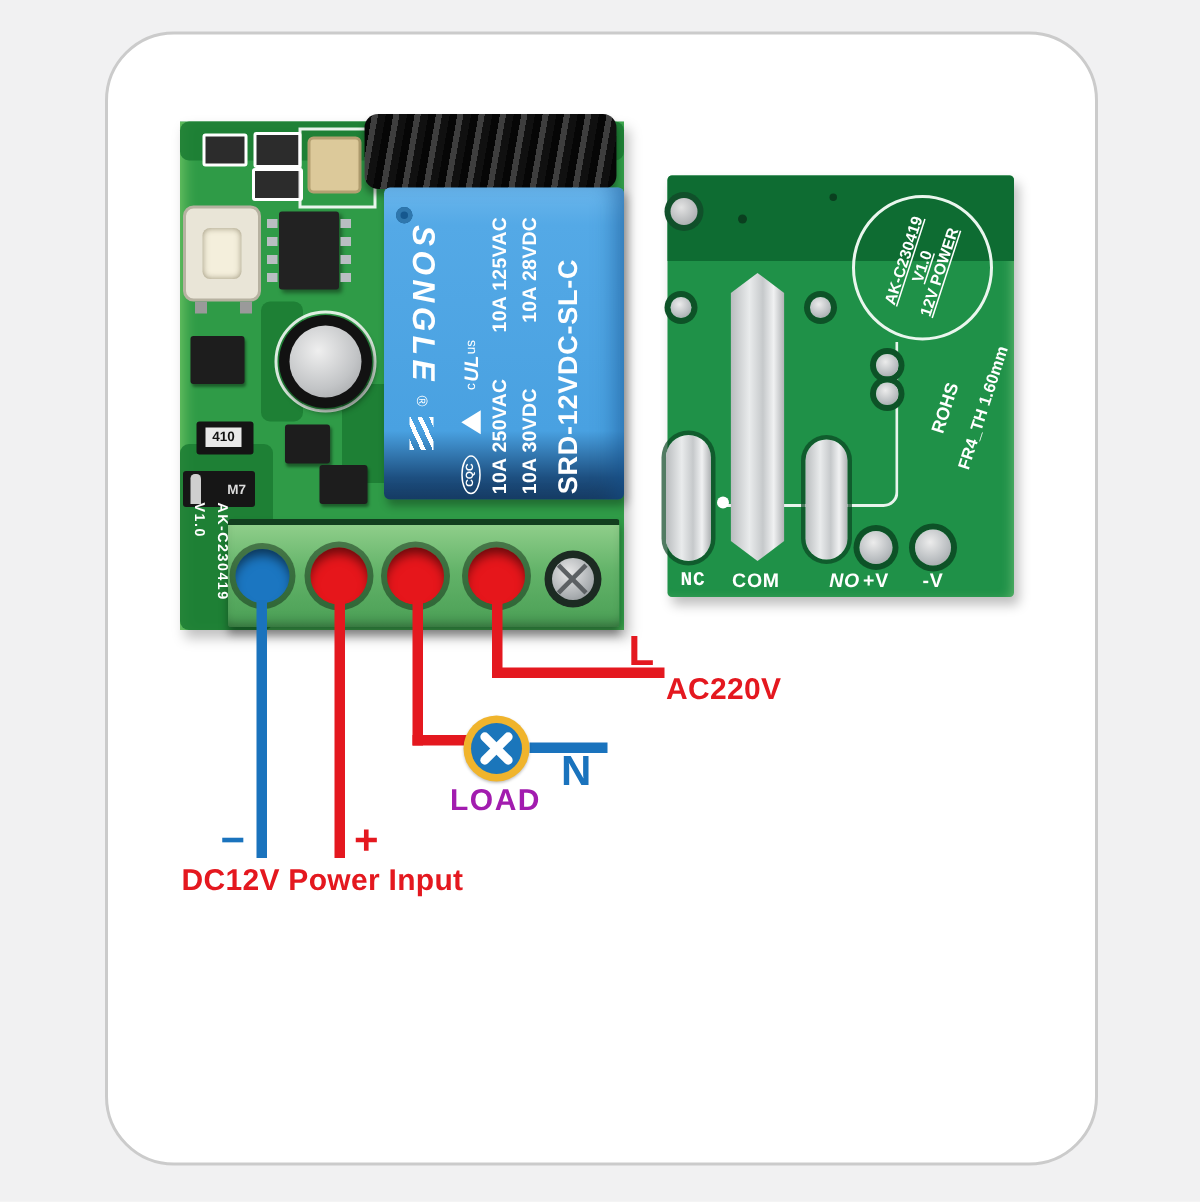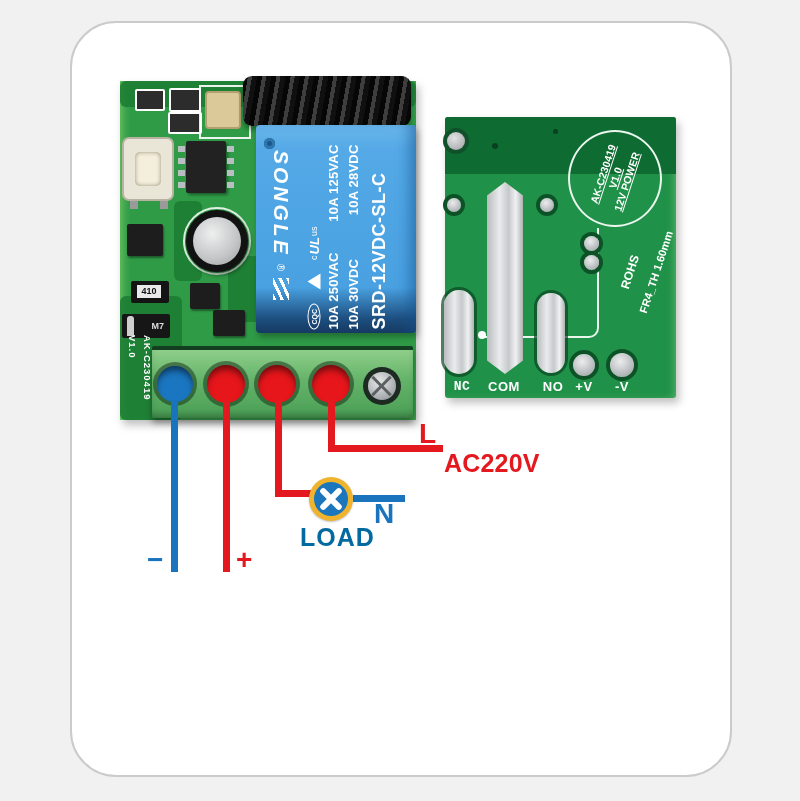--- a/index.html
+++ b/index.html
@@ -103,23 +103,23 @@
   
   .wire{position:absolute;}
   .w-blue{background:#1a73bd;}
   .w-red{background:#e4181f;}
   .load-outer{left:309px;top:477px;width:44px;height:44px;background:#f0b42c;border-radius:50%;
               box-shadow:0 1px 2px rgba(0,0,0,.25);}
   .load-inner{left:5px;top:5px;width:34px;height:34px;background:#1b76bb;border-radius:50%;}
   .xbar{position:absolute;left:3px;top:14px;width:28px;height:6px;background:#fff;border-radius:3px;}
   .lbl-red{color:#e4181f;}
   .lbl-blue{color:#1a73bd;}
-  .lbl-gray{color:#0369a1;}
+  .lbl-gray{color:#a21caf;}
   .big{font-size:28px;font-weight:800;}
-  .txt20{font-size:25px;font-weight:600;letter-spacing:.2px;}
+  .txt20{font-size:20px;font-weight:600;letter-spacing:.2px;}
 
   
   .pill{left:172px;top:648px;width:456px;height:47px;border-radius:24px;
         background:linear-gradient(90deg,#2673cb,#1fc2ab);color:#fff;
         font-size:26px;text-align:center;line-height:47px;letter-spacing:.3px;}
 </style>
 </head>
 <body>
 
 <div class="stage">
@@ -243,21 +243,21 @@
     <div class="abs strip" style="left:92px;top:176px;width:28px;height:80px;border-radius:14px;"></div>
     <div class="abs pad" style="left:2px;top:81px;width:14px;height:14px;"></div>
     <div class="abs pad" style="left:95px;top:81px;width:14px;height:14px;"></div>
     <div class="abs pad" style="left:139px;top:119px;width:15px;height:15px;"></div>
     <div class="abs pad" style="left:139px;top:138px;width:15px;height:15px;"></div>
     <div class="abs pad" style="left:128px;top:237px;width:22px;height:22px;"></div>
     <div class="abs pad" style="left:165px;top:236px;width:24px;height:24px;"></div>
 
     <span class="tlabel" style="left:3px;width:28px;font-family:Liberation Mono, monospace;">NC</span>
     <span class="tlabel" style="left:41px;width:36px;">COM</span>
-    <span class="tlabel" style="left:94px;width:28px;">NO</span>
+    <span class="tlabel" style="left:104px;width:28px;font-style:italic;">NO</span>
     <span class="tlabel" style="left:125px;width:28px;">+V</span>
     <span class="tlabel" style="left:163px;width:28px;">-V</span>
 
     <div class="abs rot-side" style="left:160px;top:148px;width:50px;font-size:12px;">ROHS</div>
     <div class="abs rot-side" style="left:156px;top:149px;width:110px;font-size:11px;">FR4_TH 1.60mm</div>
   </div>
 
   <div class="wire w-blue" style="left:171px;top:400px;width:7px;height:172px;"></div>
   <div class="wire w-red" style="left:223px;top:400px;width:7px;height:172px;"></div>
   <div class="wire w-red" style="left:275px;top:400px;width:7px;height:97px;"></div>
@@ -272,14 +272,15 @@
       <div class="xbar" style="transform:rotate(-45deg);"></div>
     </div>
   </div>
 
   <div class="abs lbl-red big" style="left:419px;top:418px;">L</div>
   <div class="abs lbl-blue big" style="left:374px;top:498px;">N</div>
   <div class="abs lbl-gray txt20" style="left:300px;top:523px;letter-spacing:1px;">LOAD</div>
   <div class="abs lbl-red txt20" style="left:444px;top:449px;">AC220V</div>
   <div class="abs lbl-blue big" style="left:147px;top:544px;">−</div>
   <div class="abs lbl-red big" style="left:236px;top:544px;">+</div>
+  <div class="abs lbl-red txt20" style="left:121px;top:576px;">DC12V Power Input</div>
 
 </div>
 
 </body></html>

